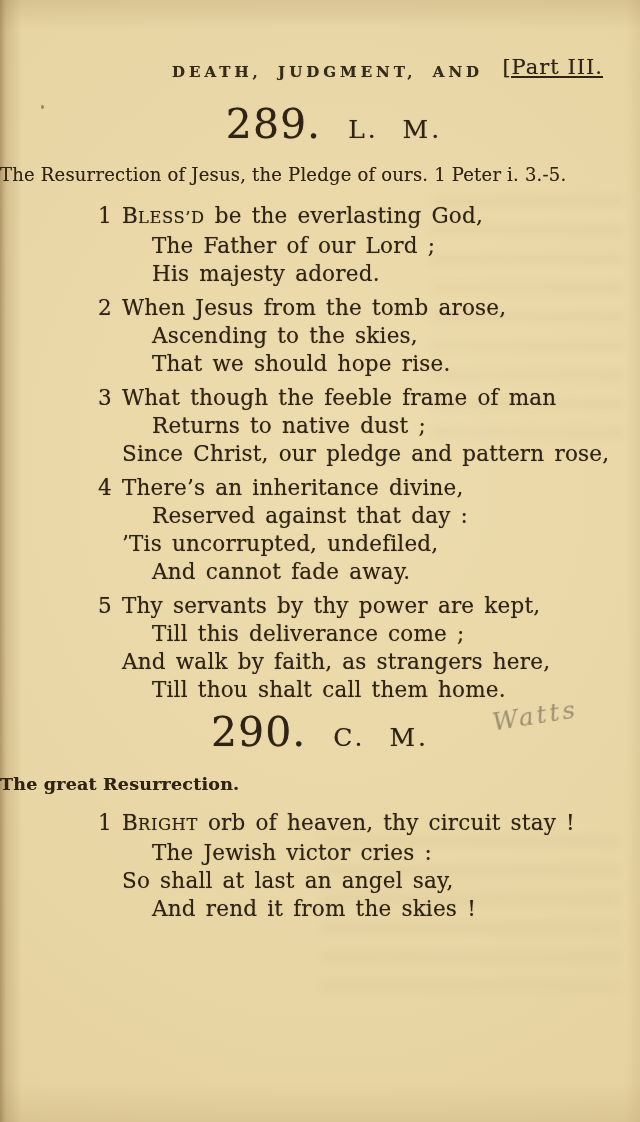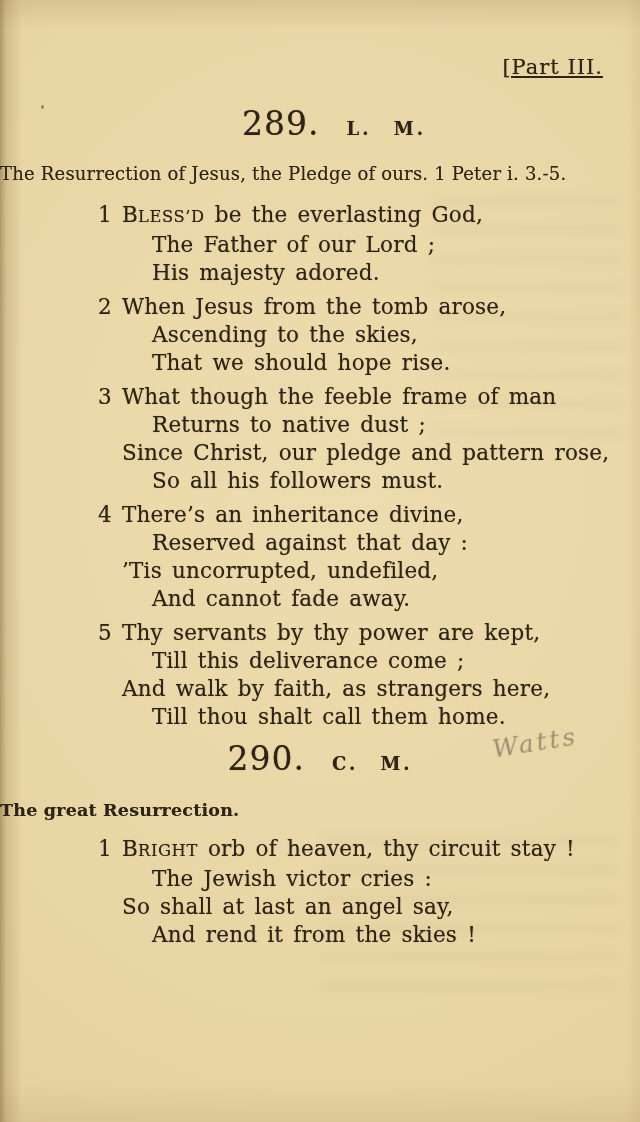--- a/index.html
+++ b/index.html
@@ -43,22 +43,22 @@
   
   .hymn { position: relative; }
   .hymn1 { margin-top: 104px; }
   .hymn2 { margin-top: 8px; }
   .hheading {
     position: relative; display: flex; justify-content: center;
     align-items: baseline; gap: 27px; line-height: 40px;
     text-shadow: 0 0 0.8px rgba(46,35,20,0.5);
   }
   .hymn1 .hheading { left: 14px; }
-  .hnum { font-size: 33px; letter-spacing: 1px; }
-  .hmeter { font-size: 18px; font-weight: 700; letter-spacing: 3px; word-spacing: 13px; }
+  .hnum { font-size: 41px; letter-spacing: 1px; }
+  .hmeter { font-size: 25px; font-weight: 400; letter-spacing: 3px; word-spacing: 13px; }
   .hsub {
     margin-top: 13px; text-align: left; font-size: 18px; line-height: 23px;
     letter-spacing: 0.2px; text-shadow: 0 0 0.6px rgba(46,35,20,0.45);
   }
   .hsub2 { margin-top: 15px; font-weight: 600; font-size: 17.5px; }
 
   .annot {
     position: absolute; right: 62px; top: -16px;
     font-style: italic; font-size: 25px; letter-spacing: 3px;
     color: rgba(108,99,82,0.62); transform: rotate(-9deg);
@@ -80,20 +80,21 @@
 </style>
 </head>
 <body>
 
 <div class="page">
   <div class="ghost g1"></div>
   <div class="ghost g2"></div>
   <div class="speck"></div>
 
   <header class="running">
+    <span class="rt">DEATH, JUDGMENT, AND</span>
     <span class="part">[Part III.</span>
   </header>
 
   <section class="hymn hymn1">
     <div class="hheading">
       <span class="hnum">289.</span>
       <span class="hmeter">L. M.</span>
     </div>
     <div class="hsub">The Resurrection of Jesus, the Pledge of ours. 1 Peter i. 3.-5.</div>
     <div class="verses">
@@ -104,21 +105,20 @@
         </div>
         <div class="stanza">
           <div class="line first"><span class="vnum">2</span>When Jesus from the tomb arose,</div>
           <div class="line indent">Ascending to the skies,</div>
           <div class="line indent">That we should hope rise.</div>
         </div>
         <div class="stanza">
           <div class="line first"><span class="vnum">3</span>What though the feeble frame of man</div>
           <div class="line indent">Returns to native dust ;</div>
           <div class="line">Since Christ, our pledge and pattern rose,</div>
-          <div class="line indent">So all his followers must.</div>
         </div>
         <div class="stanza">
           <div class="line first"><span class="vnum">4</span>There’s an inheritance divine,</div>
           <div class="line indent">Reserved against that day :</div>
           <div class="line">’Tis uncorrupted, undefiled,</div>
           <div class="line indent">And cannot fade away.</div>
         </div>
         <div class="stanza">
           <div class="line first"><span class="vnum">5</span>Thy servants by thy power are kept,</div>
           <div class="line indent">Till this deliverance come ;</div>

